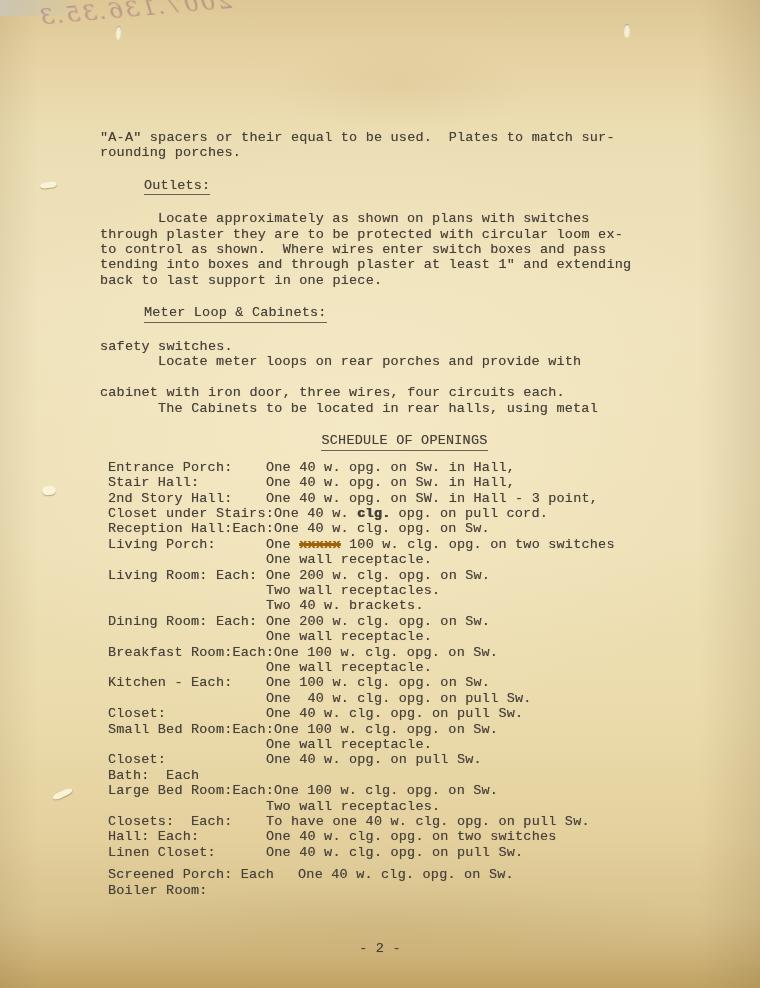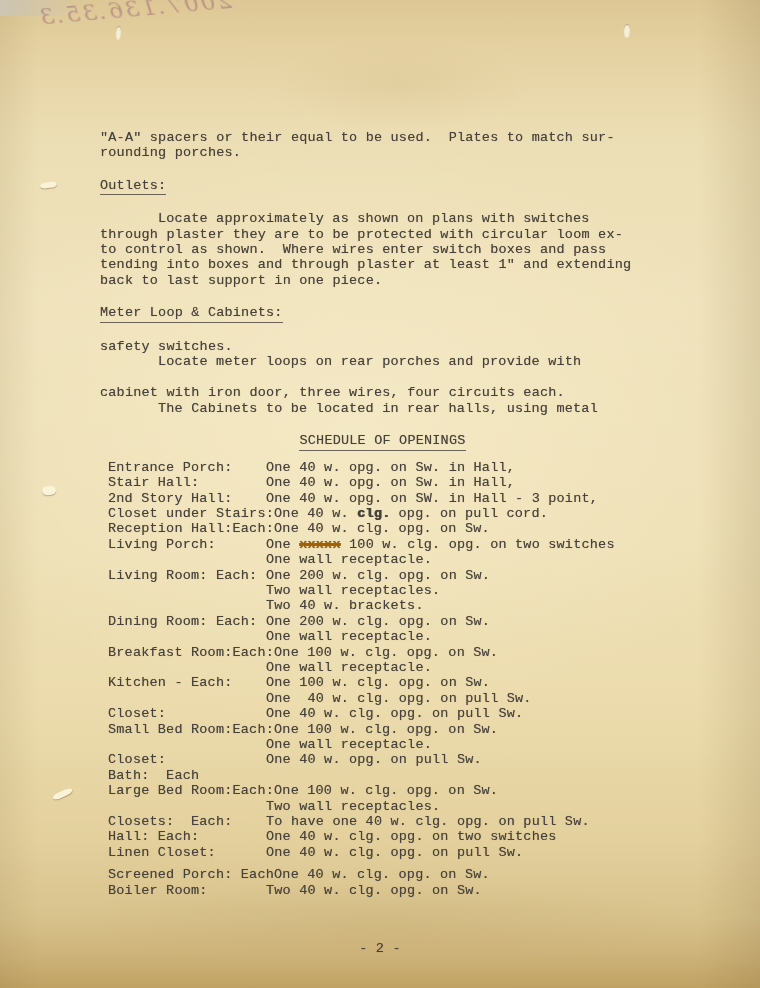--- a/index.html
+++ b/index.html
@@ -45,27 +45,27 @@
   }
   
   .content{
     position:absolute;left:100px;top:130px;width:580px;
     font-size:13.5px;line-height:15.4px;letter-spacing:0.2px;
     color:#48423a;
     text-shadow:0 0 0.7px rgba(72,66,58,0.55);
   }
   .line{white-space:pre;}
   .line.indent{padding-left:58px;}
-  .heading{display:inline-block;border-bottom:1.4px solid rgba(72,66,58,0.8);padding-bottom:1px;white-space:pre;}
+  .heading{display:inline-block;border-bottom:1.4px solid rgba(72,66,58,0.8);padding-bottom:1px;white-space:pre;margin-left:44px;}
   .hgap{margin-top:17px;}
   .pgap{margin-top:16px;}
   .schedule-title-wrap{text-align:center;margin-top:17px;width:565px;}
   .schedule{margin-top:9px;margin-left:8px;}
   .srow{display:flex;}
-  .srow.gap{margin-top:7px;}
+  .srow.gap{margin-top:7px;gap:24px;}
   .slabel{display:inline-block;min-width:158px;white-space:pre;}
   .sdesc{white-space:pre;}
   .sdesc .struck{font-weight:bold;text-decoration:line-through;text-decoration-thickness:2.5px;color:#a16207;}
   .sdesc .over{font-weight:bold;text-shadow:0.7px 0 0 #48423a, 0 0 0.7px rgba(72,66,58,0.55);}
   .page-number{
     position:absolute;left:0;width:760px;top:941px;text-align:center;
     font-size:13.5px;letter-spacing:0.2px;color:#48423a;
     text-shadow:0 0 0.7px rgba(72,66,58,0.55);white-space:pre;
   }
 </style>
@@ -221,19 +221,18 @@
       <div class="srow">
         <span class="slabel">Linen Closet:</span>
         <span class="sdesc"><span>One 40 w. clg. opg. on pull Sw.</span></span>
       </div>
       <div class="srow gap">
         <span class="slabel">Screened Porch: Each</span>
         <span class="sdesc"><span>One 40 w. clg. opg. on Sw.</span></span>
       </div>
       <div class="srow">
         <span class="slabel">Boiler Room:</span>
-        <span class="sdesc"><span>Two 40 w. clg. opg. on Sw.</span></span>
       </div>
     </div>
 
 </div>
 
 <div class="page-number">- 2 -</div>
 
 </body></html>

